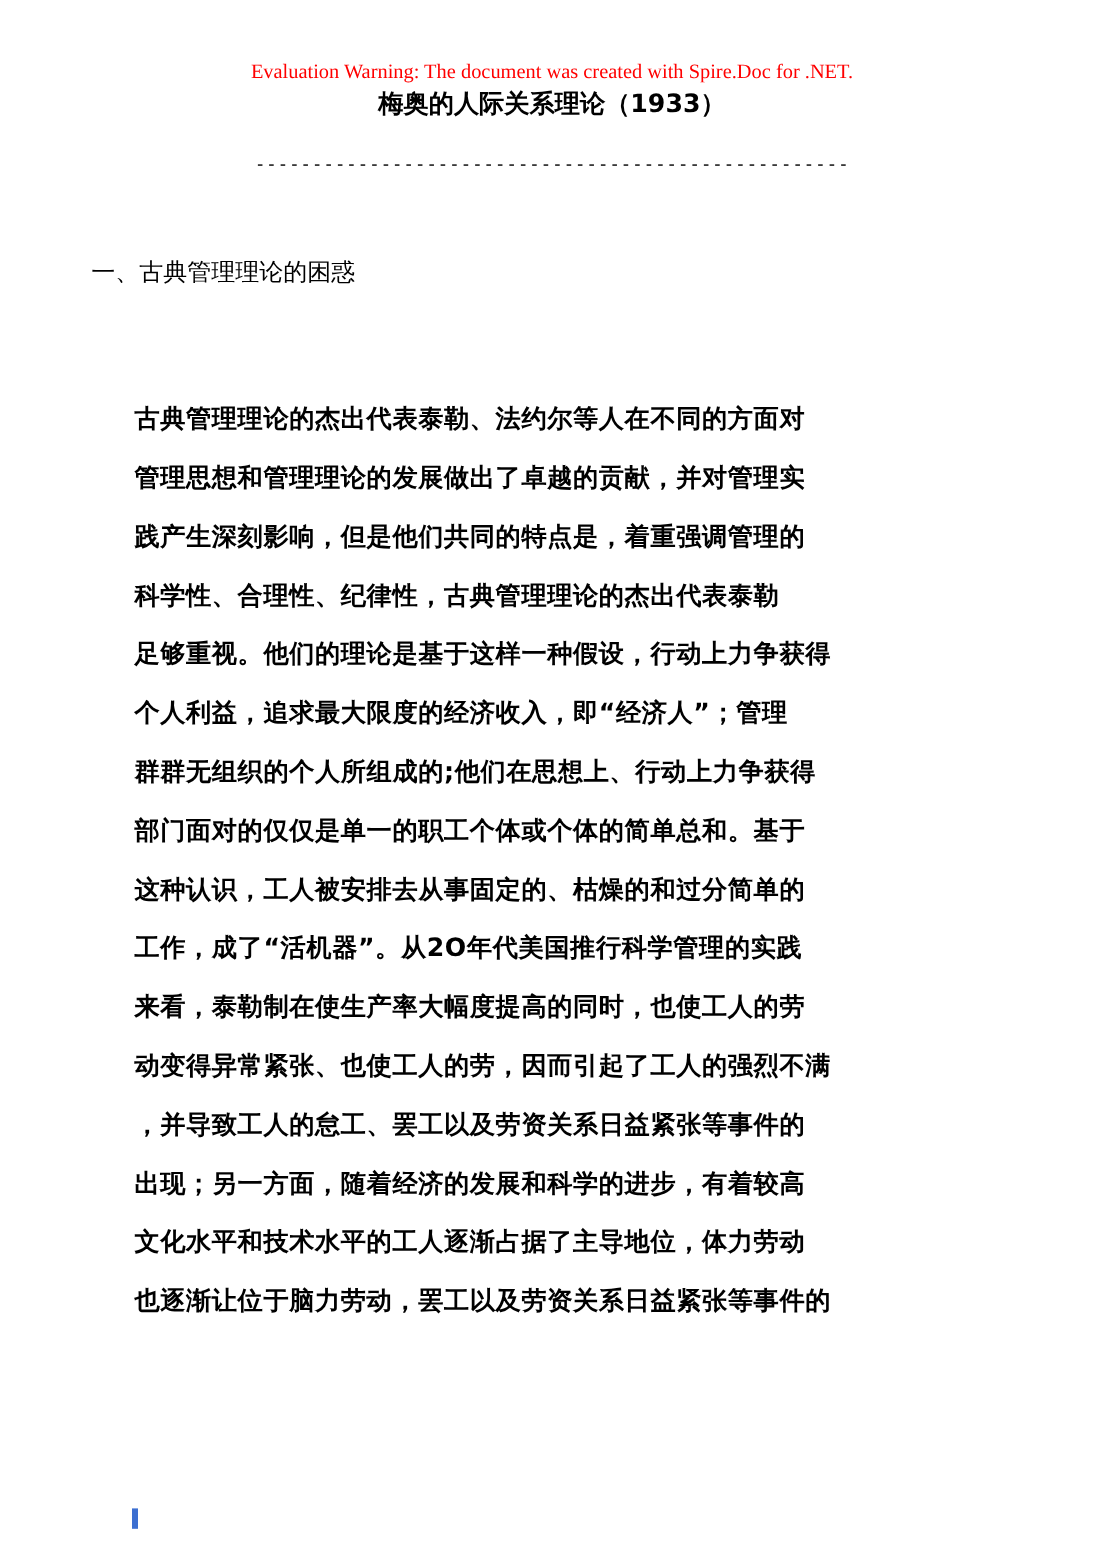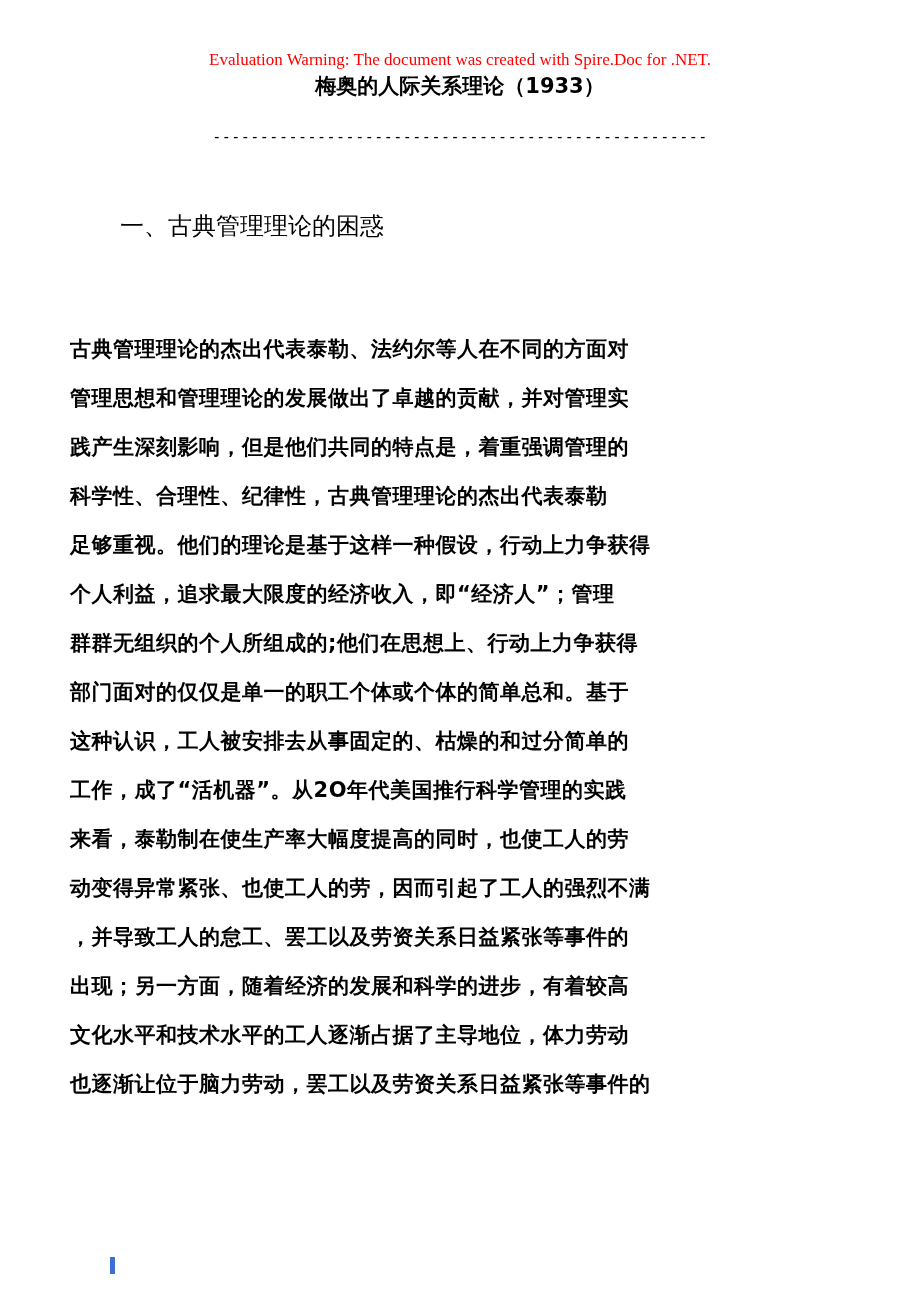--- a/index.html
+++ b/index.html
@@ -38,31 +38,31 @@
     text-align: center;
     margin-top: 27px;
     font-size: 15px;
     font-family: "DejaVu Sans Mono", monospace;
     letter-spacing: 0.5px;
     white-space: nowrap;
     line-height: 20px;
   }
   .section-heading {
     margin-top: 66px;
-    margin-left: 120px;
-    font-size: 24px;
+    margin-left: 76px;
+    font-size: 20px;
     font-weight: normal;
     font-family: "DejaVu Sans", sans-serif;
     line-height: 26px;
   }
   .body-paragraph {
     margin-top: 86px;
   }
   .body-line {
-    margin-left: 70px;
+    margin-left: 112px;
     width: 585px;
     font-size: 21px;
     font-weight: bold;
     font-family: "DejaVu Sans", sans-serif;
     line-height: 49px;
     letter-spacing: 0.5px;
     white-space: nowrap;
   }
   .corner-mark {
     position: absolute;

